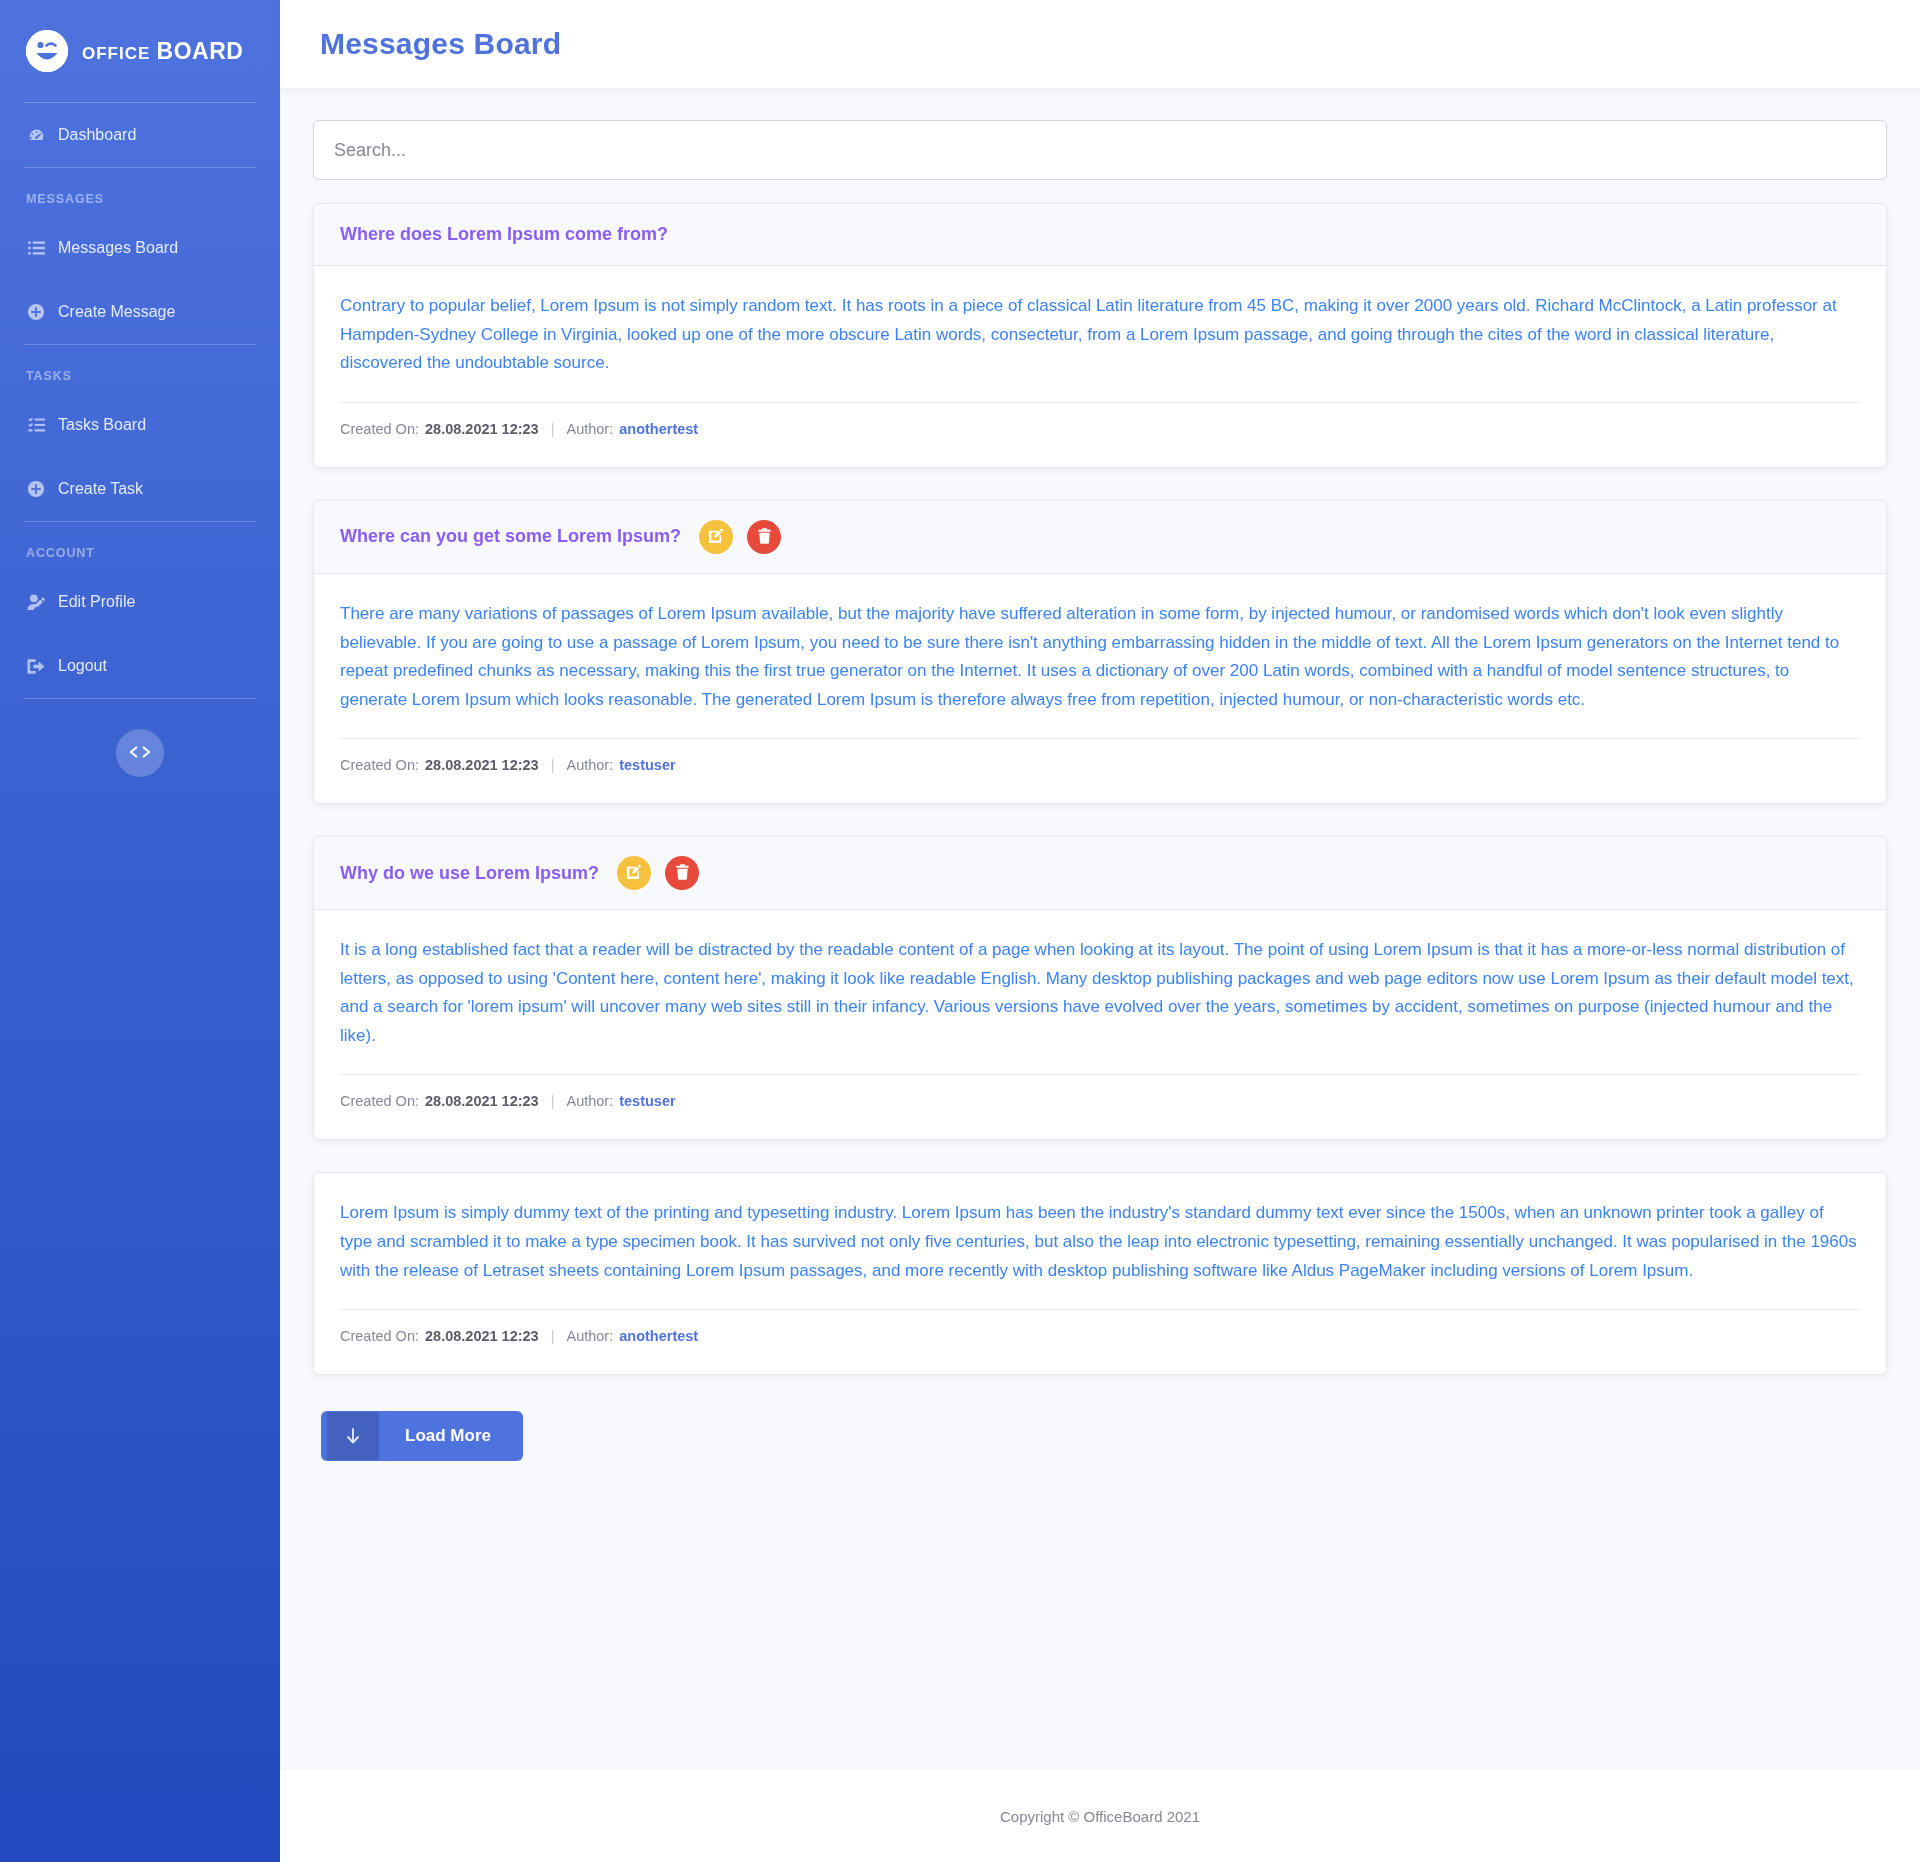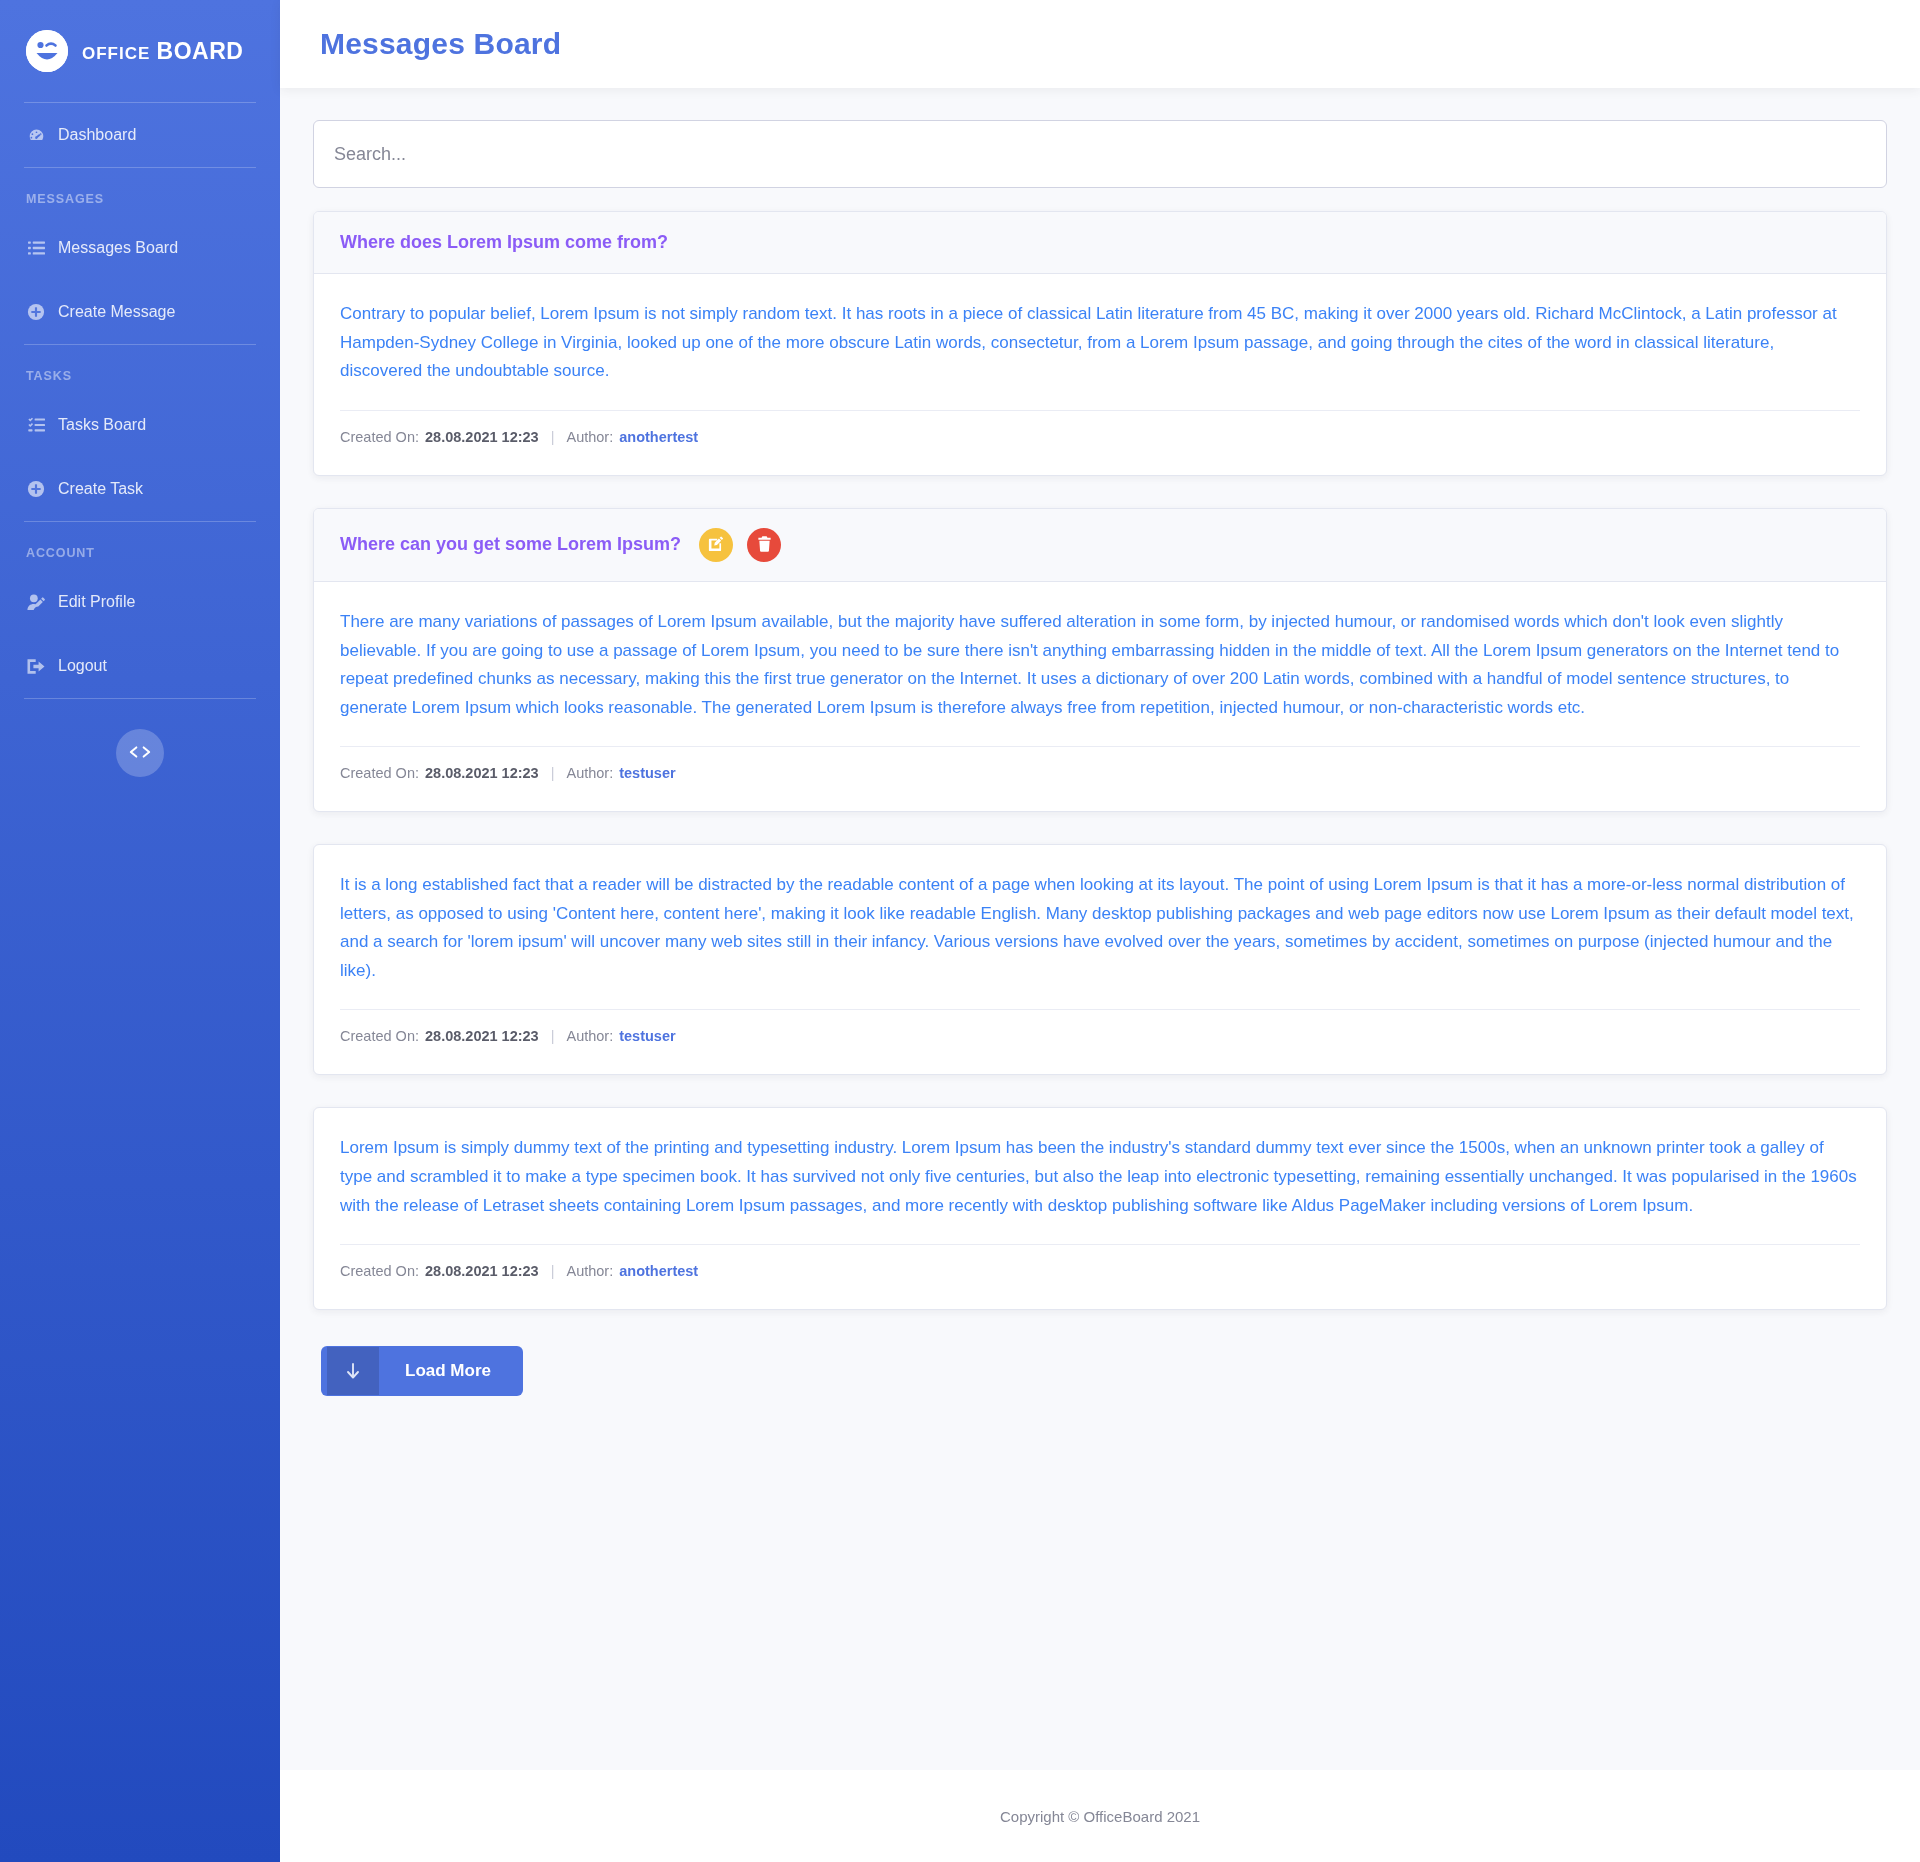--- a/index.html
+++ b/index.html
@@ -125,21 +125,21 @@
     font-weight: 700;
     margin: 0;
     letter-spacing: 0.2px;
   }
   .content {
     padding: 32px 33px 0 33px;
     flex: 1 1 auto;
   }
   .search-box {
     width: 100%;
-    height: 68px;
+    height: 60px;
     border: 1px solid #d1d3e2;
     border-radius: 6px;
     background: #fff;
     font-size: 18px;
     color: #701a75;
     padding: 0 20px;
     outline: none;
     font-family: "Liberation Sans", sans-serif;
     margin-bottom: 23px;
   }
@@ -431,20 +431,41 @@
             <span class="strong">28.08.2021 12:23</span>
             <span class="pipe">|</span>
             <span>Author:</span>
             <span class="author">testuser</span>
           </div>
         </div>
       </div>
 
       
       <div class="card">
+        <div class="card-header">
+          <h2 class="card-title">Why do we use Lorem Ipsum?</h2>
+          <div class="card-actions">
+            <button class="act-btn act-edit">
+              <span>
+                <svg width="16" height="16" viewBox="0 0 18 18" fill="#ffffff">
+                  <path d="M2 3.2h8.4v1.9H3.9v8.9h8.9V8.1h1.9v7.8a1 1 0 0 1-1 1H2a1 1 0 0 1-1-1V4.2a1 1 0 0 1 1-1z"></path>
+                  <path d="M16.6 2.2 15.4 1a.9.9 0 0 0-1.3 0l-1 1 2.5 2.5 1-1a.9.9 0 0 0 0-1.3zM12.3 2.8 7.6 7.5l-.6 3.1 3.1-.6 4.7-4.7z"></path>
+                </svg>
+              </span>
+            </button>
+            <button class="act-btn act-del">
+              <span>
+                <svg width="15" height="16" viewBox="0 0 16 18" fill="#ffffff">
+                  <path d="M5.6 0.4h4.8l.9 1.5h3.6v2.2H1.1V1.9h3.6z"></path>
+                  <path d="M2.2 5.4h11.6l-.8 11.1a1.2 1.2 0 0 1-1.2 1.1H4.2a1.2 1.2 0 0 1-1.2-1.1z"></path>
+                </svg>
+              </span>
+            </button>
+          </div>
+        </div>
         <div class="card-body">
           <p class="msg-text">It is a long established fact that a reader will be distracted by the readable content of a page when looking at its layout. The point of using Lorem Ipsum is that it has a more-or-less normal distribution of letters, as opposed to using 'Content here, content here', making it look like readable English. Many desktop publishing packages and web page editors now use Lorem Ipsum as their default model text, and a search for 'lorem ipsum' will uncover many web sites still in their infancy. Various versions have evolved over the years, sometimes by accident, sometimes on purpose (injected humour and the like).</p>
           <div class="card-foot-sep"></div>
           <div class="card-meta">
             <span>Created On:</span>
             <span class="strong">28.08.2021 12:23</span>
             <span class="pipe">|</span>
             <span>Author:</span>
             <span class="author">testuser</span>
           </div>

